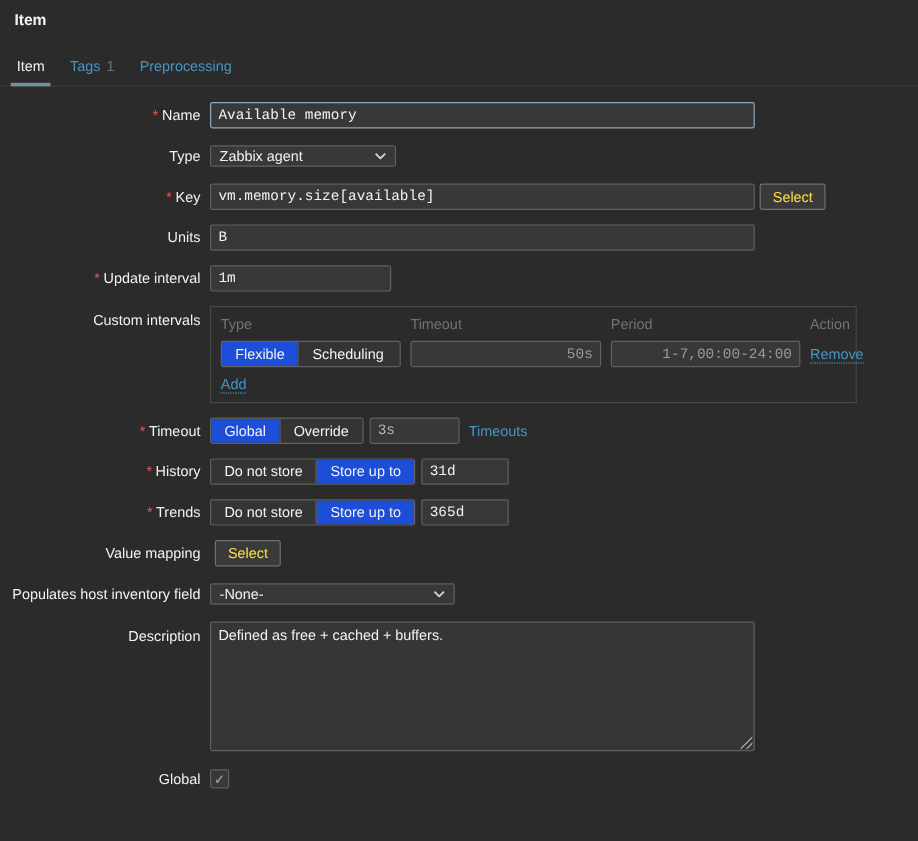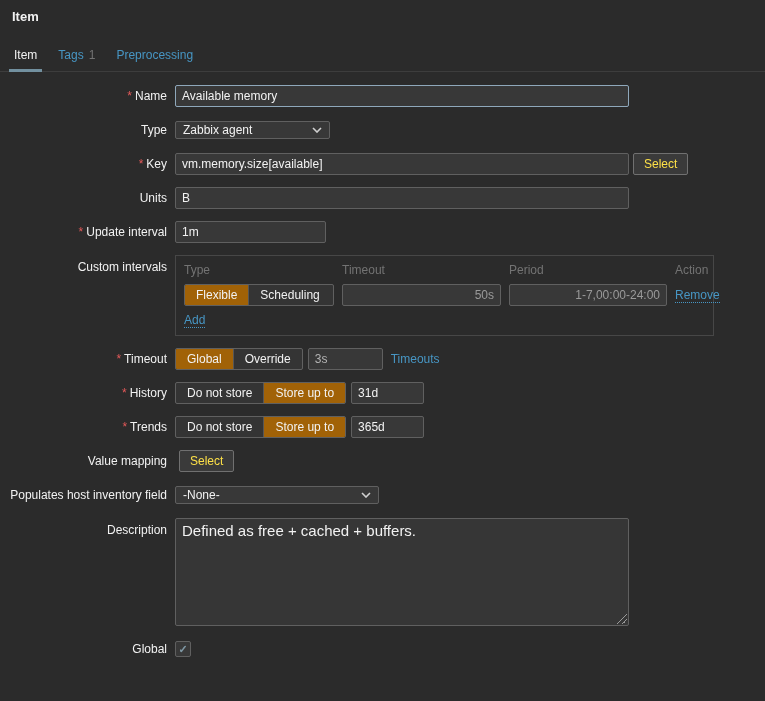--- a/index.html
+++ b/index.html
@@ -22,21 +22,21 @@
   .form { margin-top:13px; }
   .row { display:flex; align-items:center; margin-bottom:12px; }
   .row.top { align-items:flex-start; }
   .lbl { width:175px; padding-right:8px; box-sizing:border-box; text-align:right; flex:none; line-height:22px; }
   .row.top .lbl { line-height:14px; padding-top:5px; }
   .ast { color:#e45959; margin-right:3px; }
 
   .txt {
     height:22px; box-sizing:border-box; border-radius:2px;
     background:#383838; border:1px solid #606060; color:#f2f2f2;
-    font-family:Liberation Sans, sans-serif; font-size:12px; padding:0 6px; outline:none;
+    font-family:Liberation Mono, monospace; font-size:12px; padding:0 6px; outline:none;
   }
   .txt.focused { border-color:#8fa8bb; }
   .txt.dim { color:#9a9a9a; }
   .txt.dim2 { color:#b3b3b3; }
   .txt::placeholder { color:#737373; }
   .w454{width:454px} .w155{width:155px} .w150{width:150px} .w151{width:151px}
   .w75{width:75px} .w73{width:73px} .w204{width:204px}
 
   .select {
     height:18px; box-sizing:border-box; border-radius:2px;
@@ -51,39 +51,39 @@
     background:#3a3a3a; border:1px solid #707070; color:#fde047;
     font-family:"Liberation Sans", sans-serif; font-size:12px; padding:0 10px; cursor:pointer;
   }
 
   .seg { display:inline-flex; height:22px; box-sizing:border-box; border:1px solid #606060; border-radius:2px; overflow:hidden; background:#343434; }
   .seg-btn {
     border:none; background:transparent; color:#f2f2f2; cursor:pointer;
     font-family:"Liberation Sans", sans-serif; font-size:12px; padding:0 11px; height:100%;
   }
   .seg-btn + .seg-btn { border-left:1px solid #565656; }
-  .seg-btn.selected { background:#a16207; }
+  .seg-btn.selected { background:#1d4ed8; }
 
   .link { color:#4796c4; text-decoration:none; cursor:pointer; }
   .link.dotted { border-bottom:1px dotted #4796c4; }
   .ml5 { margin-left:5px; } .ml8 { margin-left:8px; }
 
   
   .ci-block { width:539px; box-sizing:border-box; border:1px solid #474747; padding:6px 8px 7px 8px; }
   .ci-grid { display:grid; grid-template-columns:150px 159px 158px auto; column-gap:8px; row-gap:6px; align-items:center; }
   .ci-head { color:#737373; line-height:16px; }
   .ci-grid .txt { width:100%;text-align:right; }
   .ci-add { display:inline-block; margin-top:7px; }
 
   
   .ta-wrap { position:relative; display:inline-block; }
   .txtarea {
     width:454px; height:108px; box-sizing:border-box; border-radius:2px;
     background:#363636; border:1px solid #606060; color:#f2f2f2;
-    font-family:"Liberation Sans", sans-serif; font-size:15px; padding:3px 6px;
+    font-family:"Liberation Sans", sans-serif; font-size:12px; padding:3px 6px;
     resize:none; outline:none; display:block;
   }
   .resize-handle {
     position:absolute; right:2px; bottom:2px; width:10px; height:10px; cursor:nwse-resize;
     background:
       linear-gradient(135deg, transparent 0 46%, #9a9a9a 46% 54%, transparent 54%) ,
       linear-gradient(135deg, transparent 0 72%, #9a9a9a 72% 80%, transparent 80%);
   }
 
   

